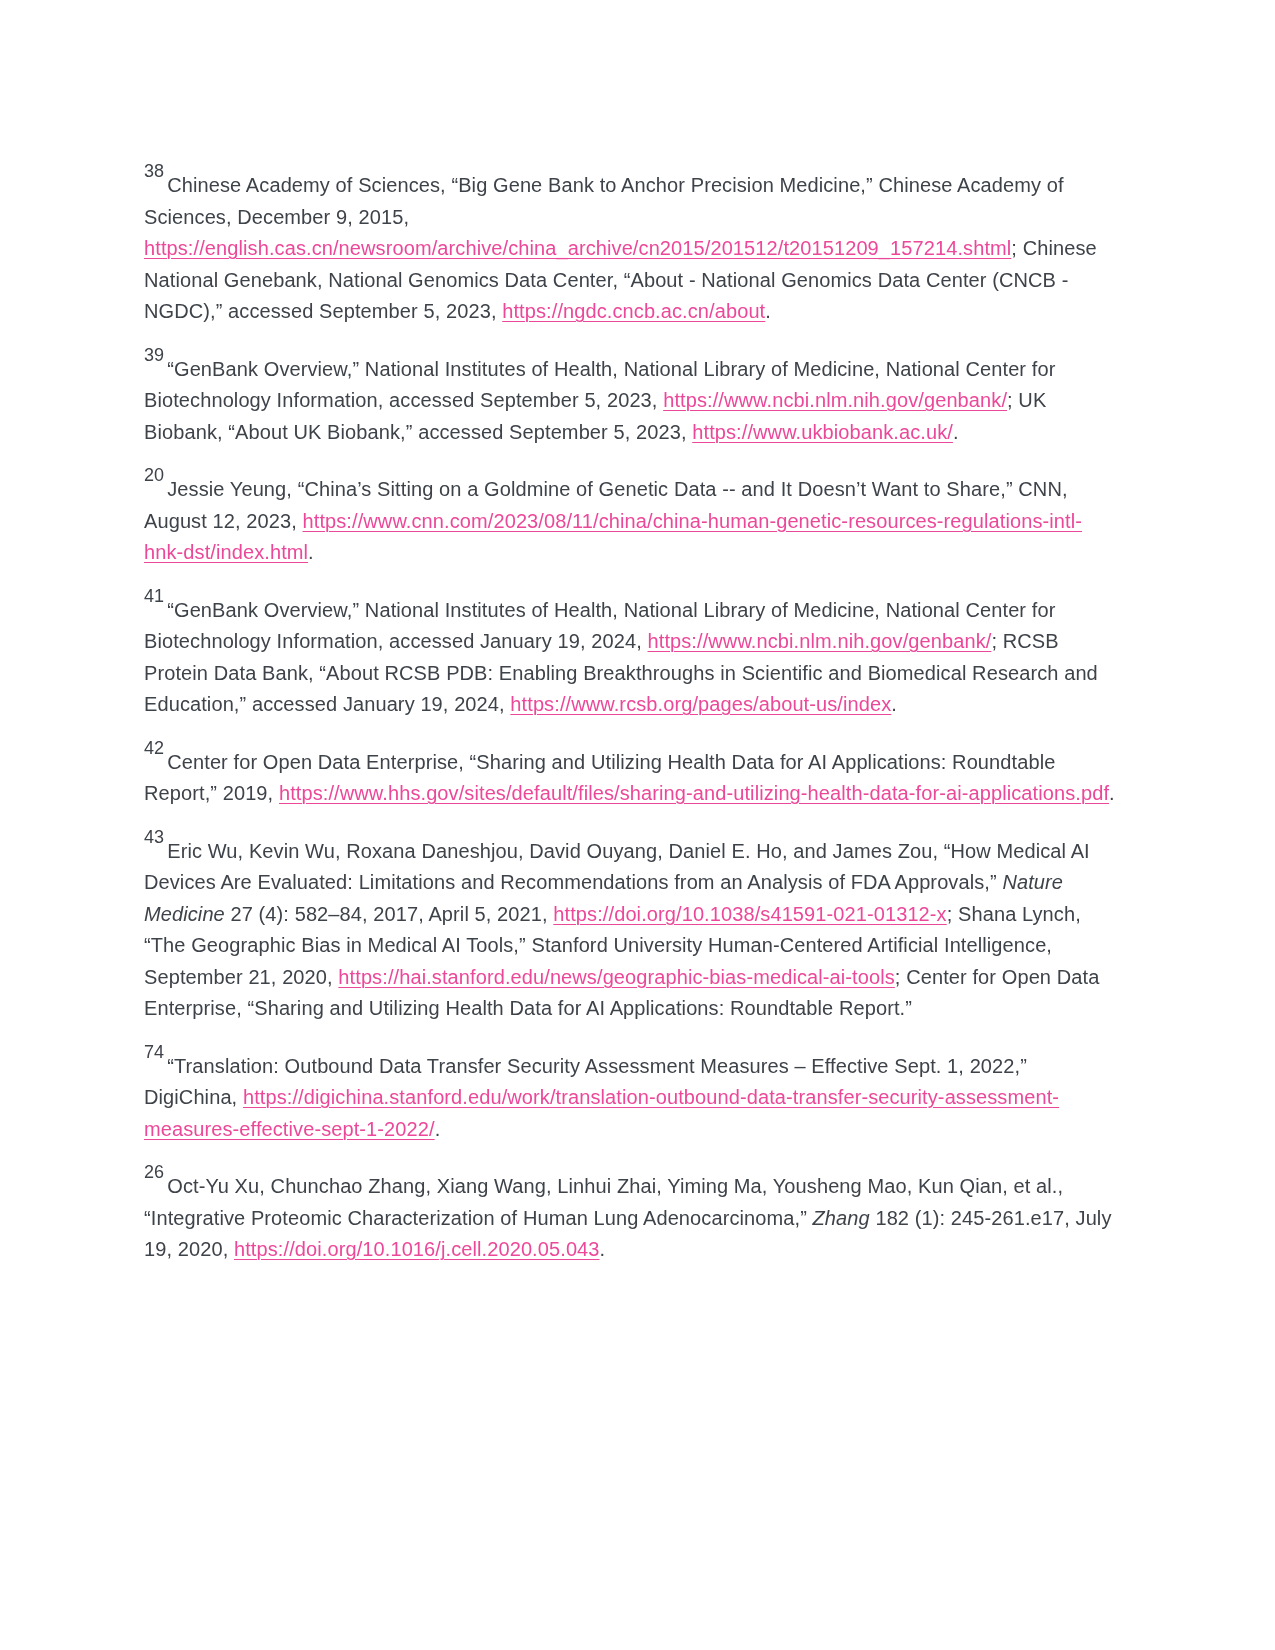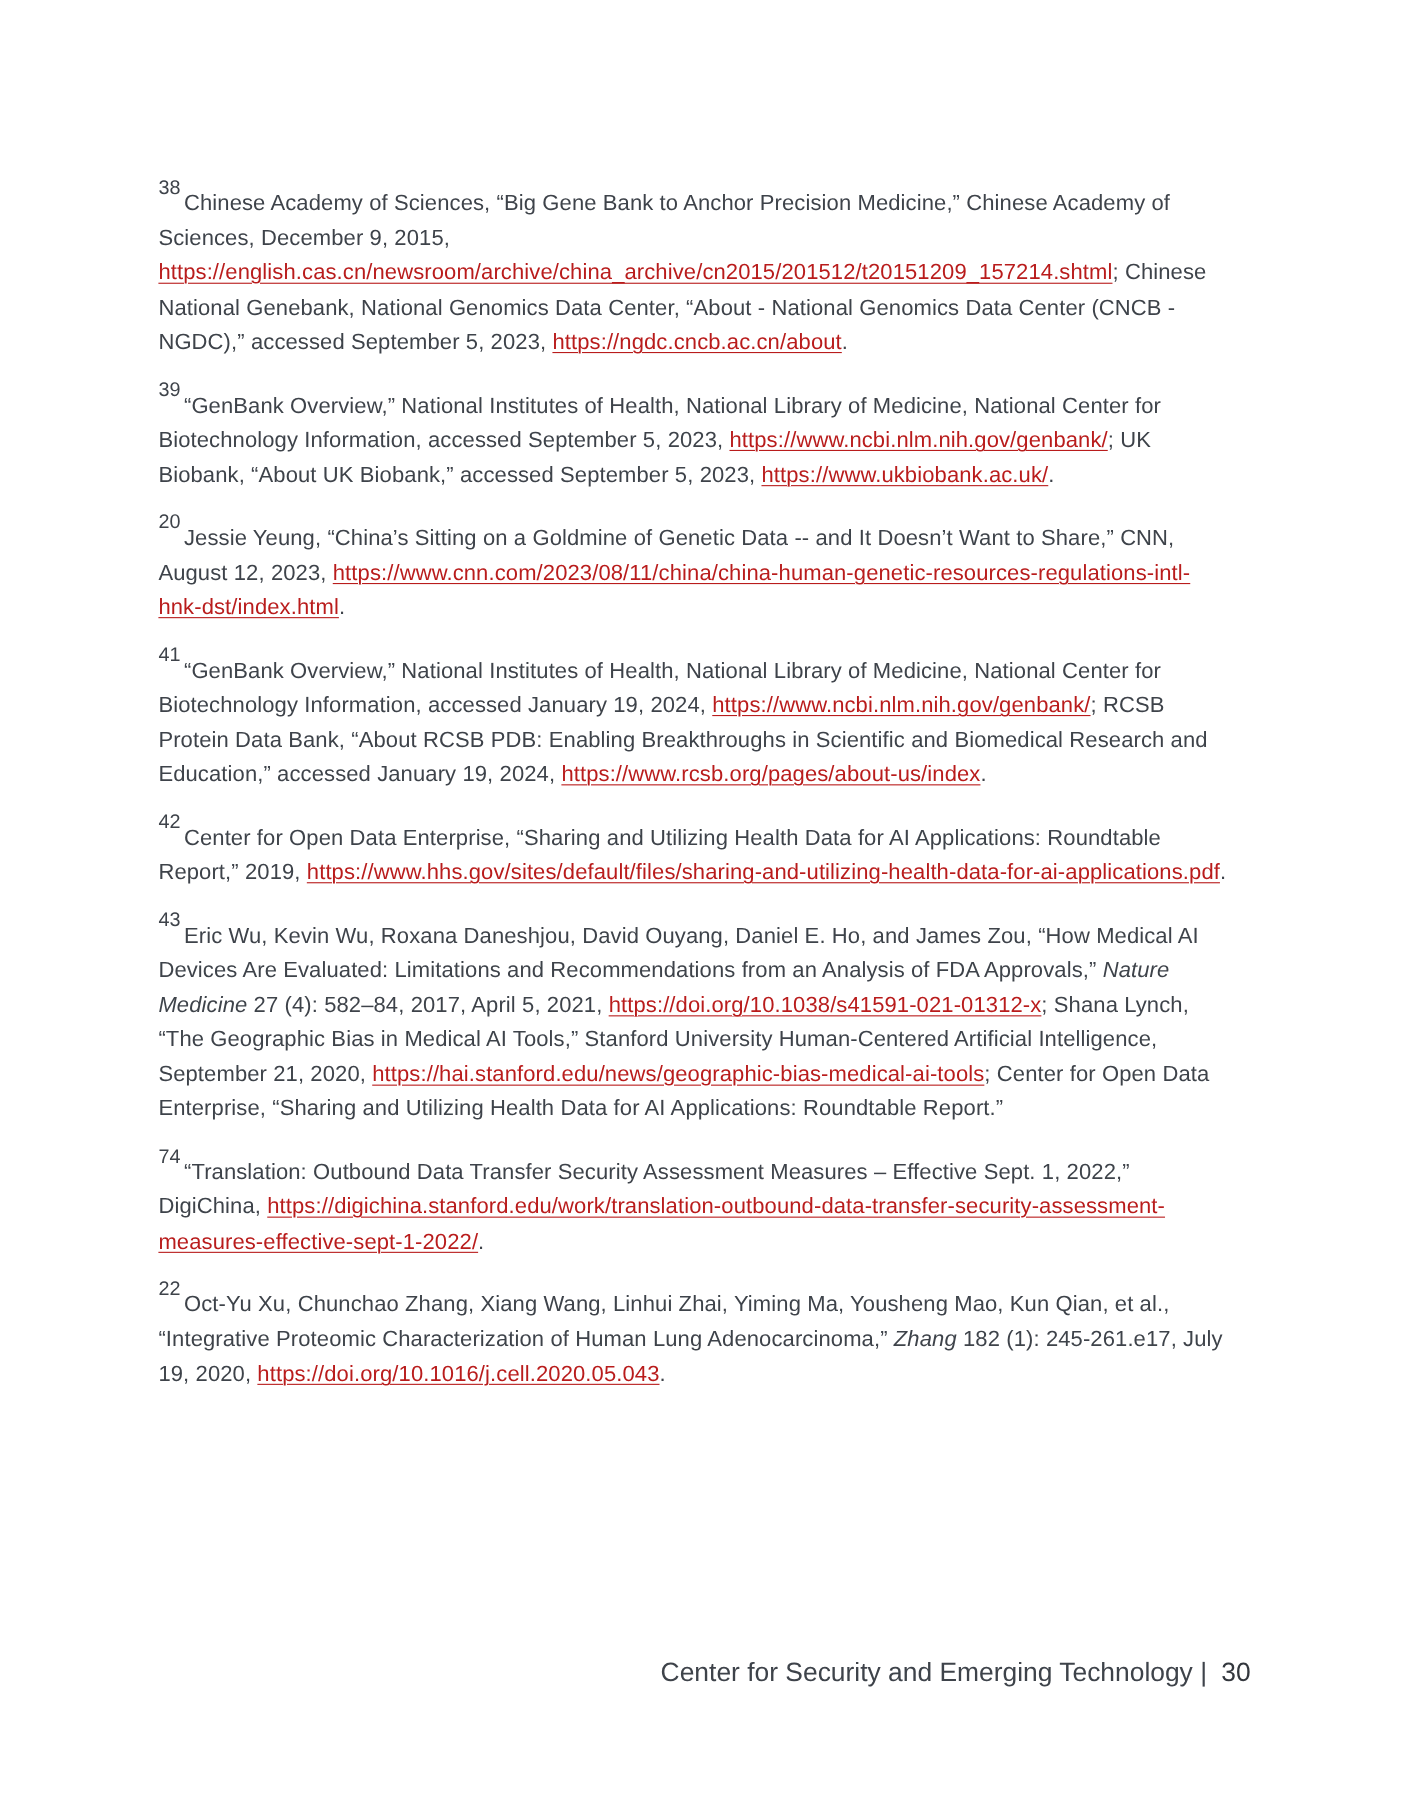--- a/index.html
+++ b/index.html
@@ -30,21 +30,21 @@
     text-align: left;
   }
   sup.fn-num {
     font-size: 18px;
     line-height: 0;
     position: relative;
     top: -7px;
     margin-right: 3px;
   }
   p.footnote a {
-    color: #b91c1c;
+    color: #ec4899;
     text-decoration-thickness: 1px;
     text-underline-offset: 3px;
     overflow-wrap: break-word;
     cursor: pointer;
   }
   p.footnote em {
     font-style: italic;
   }
   .footer {
     position: absolute;
@@ -67,21 +67,18 @@
 
   <main class="content">
     <div id="footnotes">
         <p class="footnote"><sup class="fn-num">38</sup><span>Chinese Academy of Sciences, “Big Gene Bank to Anchor Precision Medicine,” Chinese Academy of Sciences, December 9, 2015, </span><a href="#">https://english.cas.cn/newsroom/archive/china_archive/cn2015/201512/t20151209_157214.shtml</a><span>; Chinese National Genebank, National Genomics Data Center, “About - National Genomics Data Center (CNCB - NGDC),” accessed September 5, 2023, </span><a href="#">https://ngdc.cncb.ac.cn/about</a><span>.</span></p>
         <p class="footnote"><sup class="fn-num">39</sup><span>“GenBank Overview,” National Institutes of Health, National Library of Medicine, National Center for Biotechnology Information, accessed September 5, 2023, </span><a href="#">https://www.ncbi.nlm.nih.gov/genbank/</a><span>; UK Biobank, “About UK Biobank,” accessed September 5, 2023, </span><a href="#">https://www.ukbiobank.ac.uk/</a><span>.</span></p>
         <p class="footnote"><sup class="fn-num">20</sup><span>Jessie Yeung, “China’s Sitting on a Goldmine of Genetic Data -- and It Doesn’t Want to Share,” CNN, August 12, 2023, </span><a href="#">https://www.cnn.com/2023/08/11/china/china-human-genetic-resources-regulations-intl-hnk-dst/index.html</a><span>.</span></p>
         <p class="footnote"><sup class="fn-num">41</sup><span>“GenBank Overview,” National Institutes of Health, National Library of Medicine, National Center for Biotechnology Information, accessed January 19, 2024, </span><a href="#">https://www.ncbi.nlm.nih.gov/genbank/</a><span>; RCSB Protein Data Bank, “About RCSB PDB: Enabling Breakthroughs in Scientific and Biomedical Research and Education,” accessed January 19, 2024, </span><a href="#">https://www.rcsb.org/pages/about-us/index</a><span>.</span></p>
         <p class="footnote"><sup class="fn-num">42</sup><span>Center for Open Data Enterprise, “Sharing and Utilizing Health Data for AI Applications: Roundtable Report,” 2019, </span><a href="#">https://www.hhs.gov/sites/default/files/sharing-and-utilizing-health-data-for-ai-applications.pdf</a><span>.</span></p>
         <p class="footnote"><sup class="fn-num">43</sup><span>Eric Wu, Kevin Wu, Roxana Daneshjou, David Ouyang, Daniel E. Ho, and James Zou, “How Medical AI Devices Are Evaluated: Limitations and Recommendations from an Analysis of FDA Approvals,” </span><em>Nature Medicine</em><span> 27 (4): 582–84, 2017, April 5, 2021, </span><a href="#">https://doi.org/10.1038/s41591-021-01312-x</a><span>; Shana Lynch, “The Geographic Bias in Medical AI Tools,” Stanford University Human-Centered Artificial Intelligence, September 21, 2020, </span><a href="#">https://hai.stanford.edu/news/geographic-bias-medical-ai-tools</a><span>; Center for Open Data Enterprise, “Sharing and Utilizing Health Data for AI Applications: Roundtable Report.”</span></p>
         <p class="footnote"><sup class="fn-num">74</sup><span>“Translation: Outbound Data Transfer Security Assessment Measures – Effective Sept. 1, 2022,” DigiChina, </span><a href="#">https://digichina.stanford.edu/work/translation-outbound-data-transfer-security-assessment-measures-effective-sept-1-2022/</a><span>.</span></p>
-        <p class="footnote"><sup class="fn-num">22</sup><span>Oct-Yu Xu, Chunchao Zhang, Xiang Wang, Linhui Zhai, Yiming Ma, Yousheng Mao, Kun Qian, et al., “Integrative Proteomic Characterization of Human Lung Adenocarcinoma,” </span><em>Zhang</em><span> 182 (1): 245-261.e17, July 19, 2020, </span><a href="#">https://doi.org/10.1016/j.cell.2020.05.043</a><span>.</span></p>
+        <p class="footnote"><sup class="fn-num">26</sup><span>Oct-Yu Xu, Chunchao Zhang, Xiang Wang, Linhui Zhai, Yiming Ma, Yousheng Mao, Kun Qian, et al., “Integrative Proteomic Characterization of Human Lung Adenocarcinoma,” </span><em>Zhang</em><span> 182 (1): 245-261.e17, July 19, 2020, </span><a href="#">https://doi.org/10.1016/j.cell.2020.05.043</a><span>.</span></p>
       </div>
   </main>
 
-  <footer class="footer">
-    <span>Center for Security and Emerging Technology |</span><span class="pagenum">30</span>
-  </footer>
 
 </div>
 
 </body></html>

